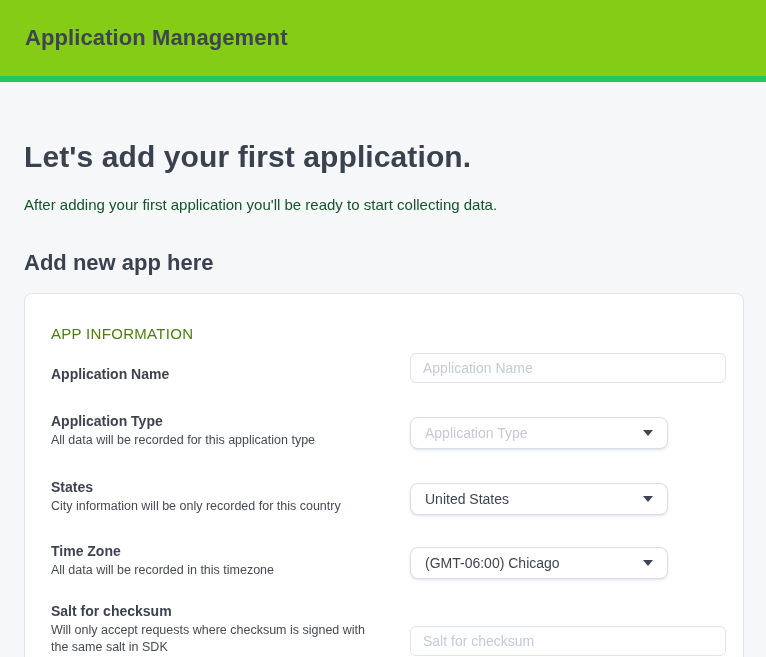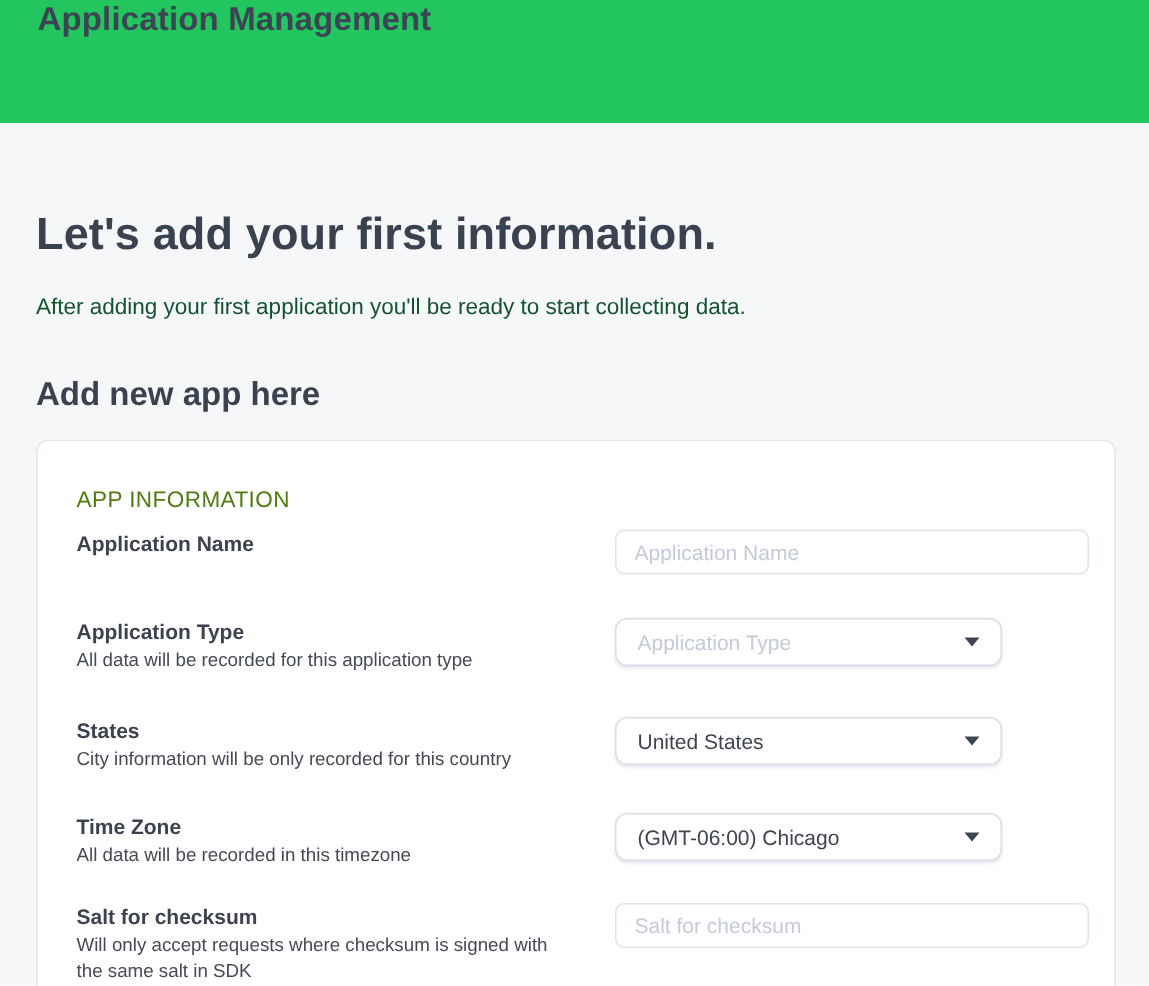--- a/index.html
+++ b/index.html
@@ -5,24 +5,24 @@
   * { margin: 0; padding: 0; box-sizing: border-box; }
   html, body {
     width: 766px; height: 657px;
     overflow: hidden;
     font-family: "Liberation Sans", "DejaVu Sans", sans-serif;
     background: #f6f7f9;
   }
   
   .topbar {
     height: 82px;
-    background: #22c55e;
-    border-bottom: 4px solid #22c55e;
-    display: flex;
-    align-items: flex-start;
+    background: #84cc16;
+    border-bottom: 6px solid #22c55e;
+    display: flex;
+    align-items: center;
     padding-left: 25px;
   }
   .topbar-title {
     font-size: 22px;
     font-weight: 600;
     color: #3d4554;
     letter-spacing: 0.1px;
   }
   
   .main {
@@ -64,21 +64,21 @@
   .card-section-header {
     font-size: 15px;
     line-height: 18px;
     font-weight: 400;
     color: #4d7c0f;
     letter-spacing: 0.3px;
   }
   
   .form-row {
     display: flex;
-    align-items: flex-start;
+    align-items: flex-end;
     justify-content: space-between;
   }
   .form-row.first { margin-top: 10px; }
   .gap-a { margin-bottom: 29px; }
   .gap-b { margin-bottom: 29px; }
   .gap-c { margin-bottom: 27px; }
   .gap-d { margin-bottom: 23px; }
   .label-block { max-width: 340px; }
   .field-label {
     font-size: 14px;
@@ -139,21 +139,21 @@
   }
 </style>
 </head>
 <body>
 
 <header class="topbar">
   <div class="topbar-title">Application Management</div>
 </header>
 
 <main class="main">
-  <h1 class="hero-title">Let's add your first information.</h1>
+  <h1 class="hero-title">Let's add your first application.</h1>
   <p class="hero-sub">After adding your first application you'll be ready to start collecting data.</p>
   <h2 class="section-title">Add new app here</h2>
 
   <section class="card">
     <div class="card-section-header">APP INFORMATION</div>
 
     <div class="form-row first gap-a">
       <div class="label-block">
         <div class="field-label">Application Name</div>
       </div>

